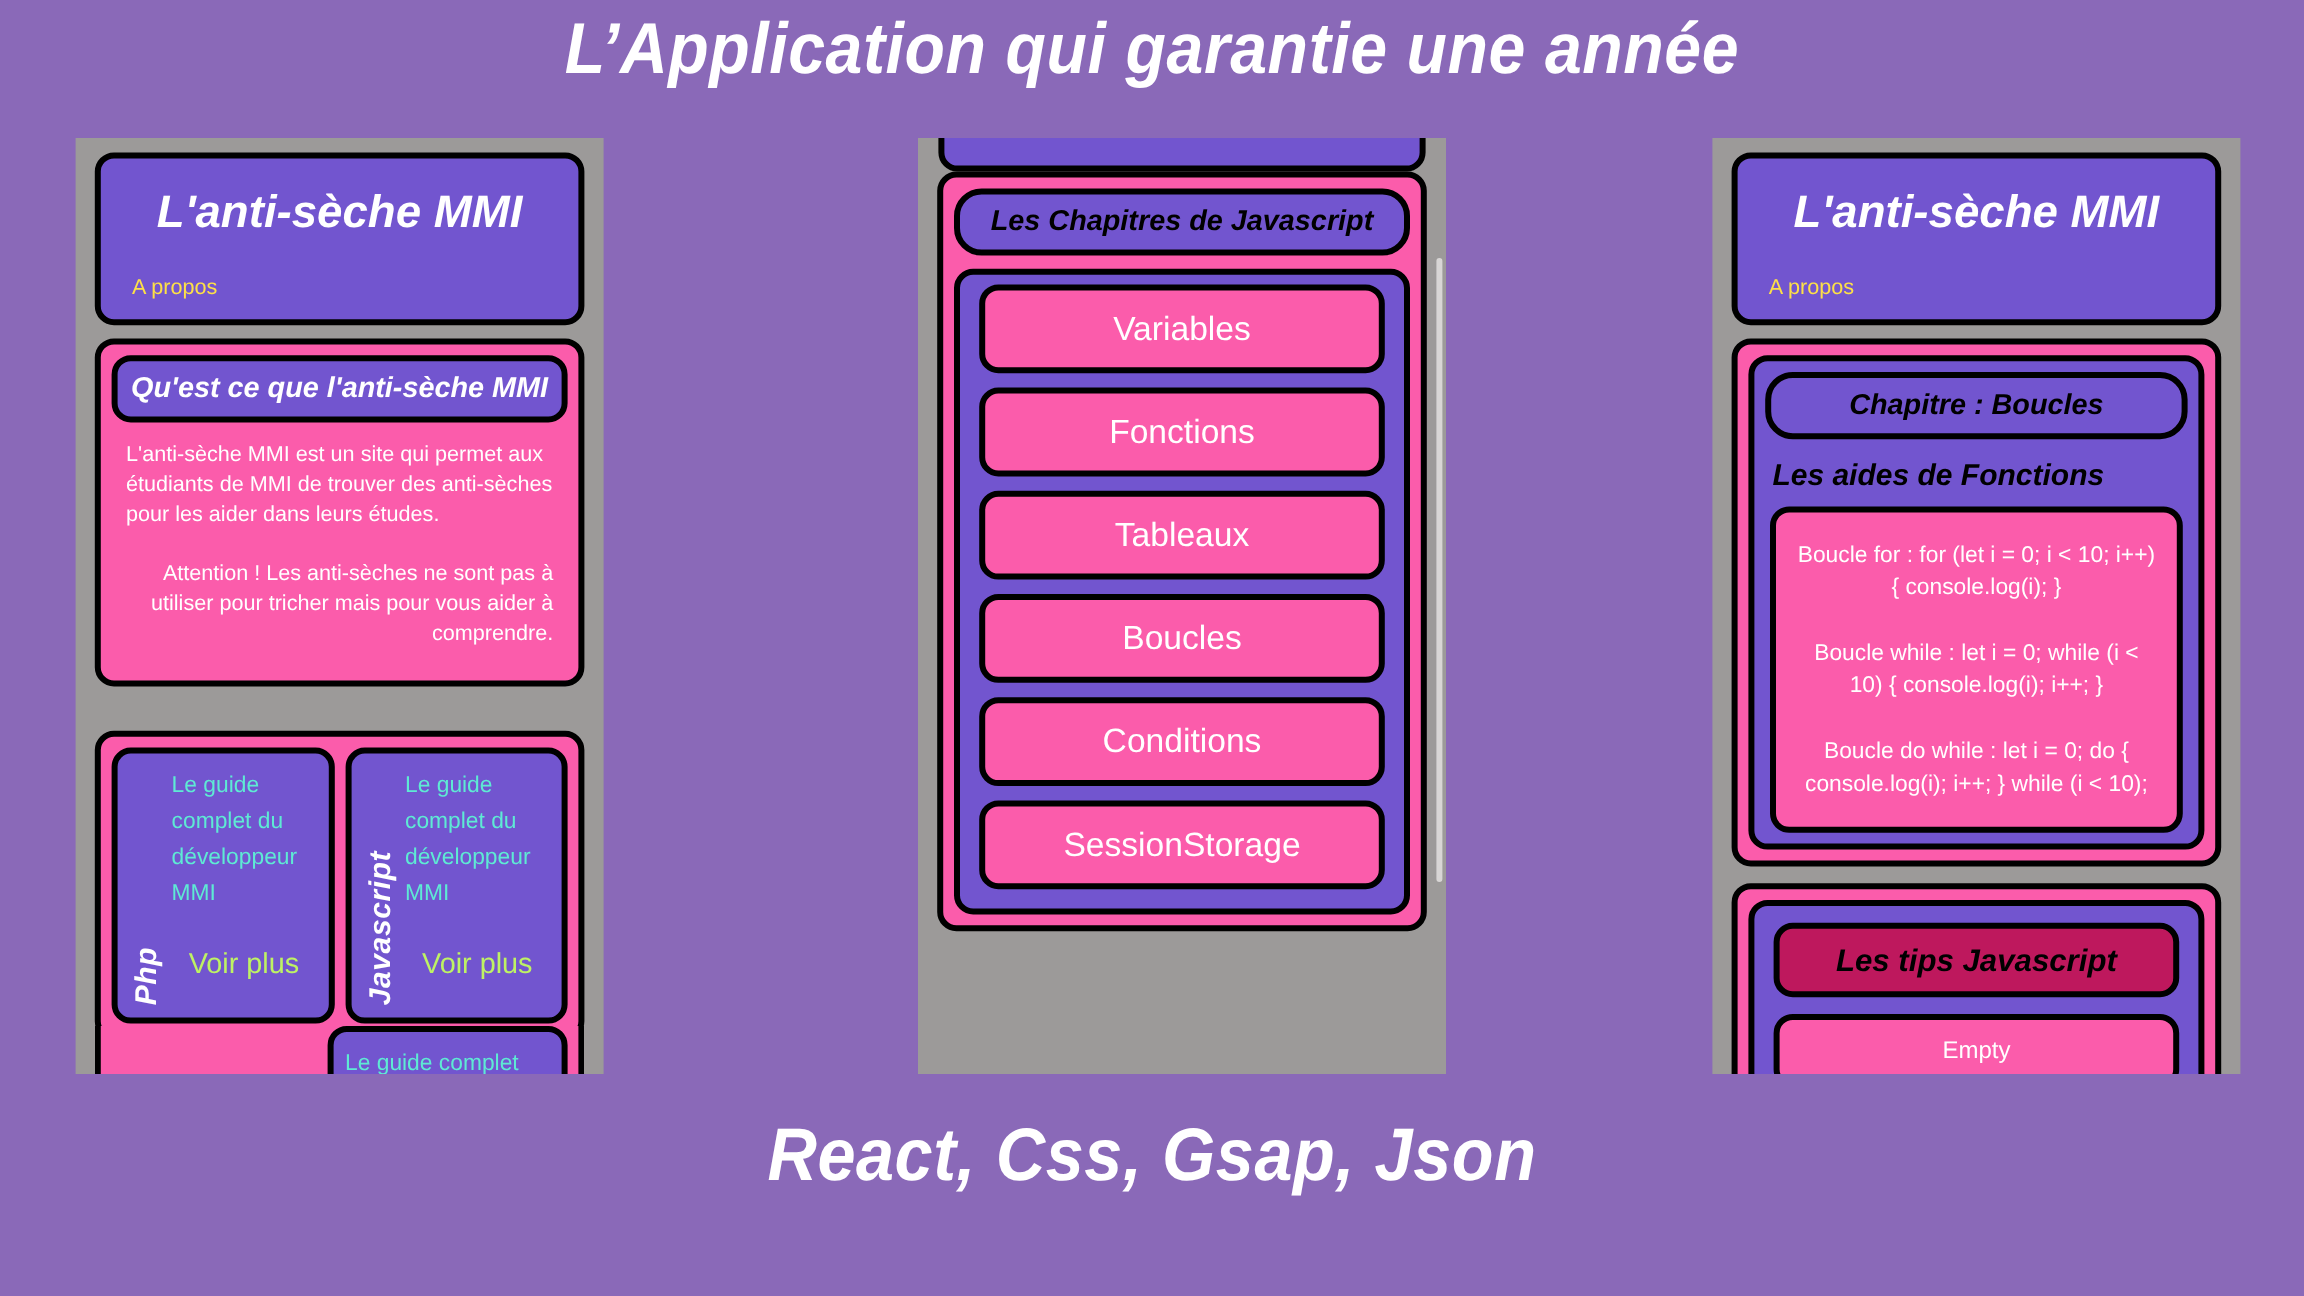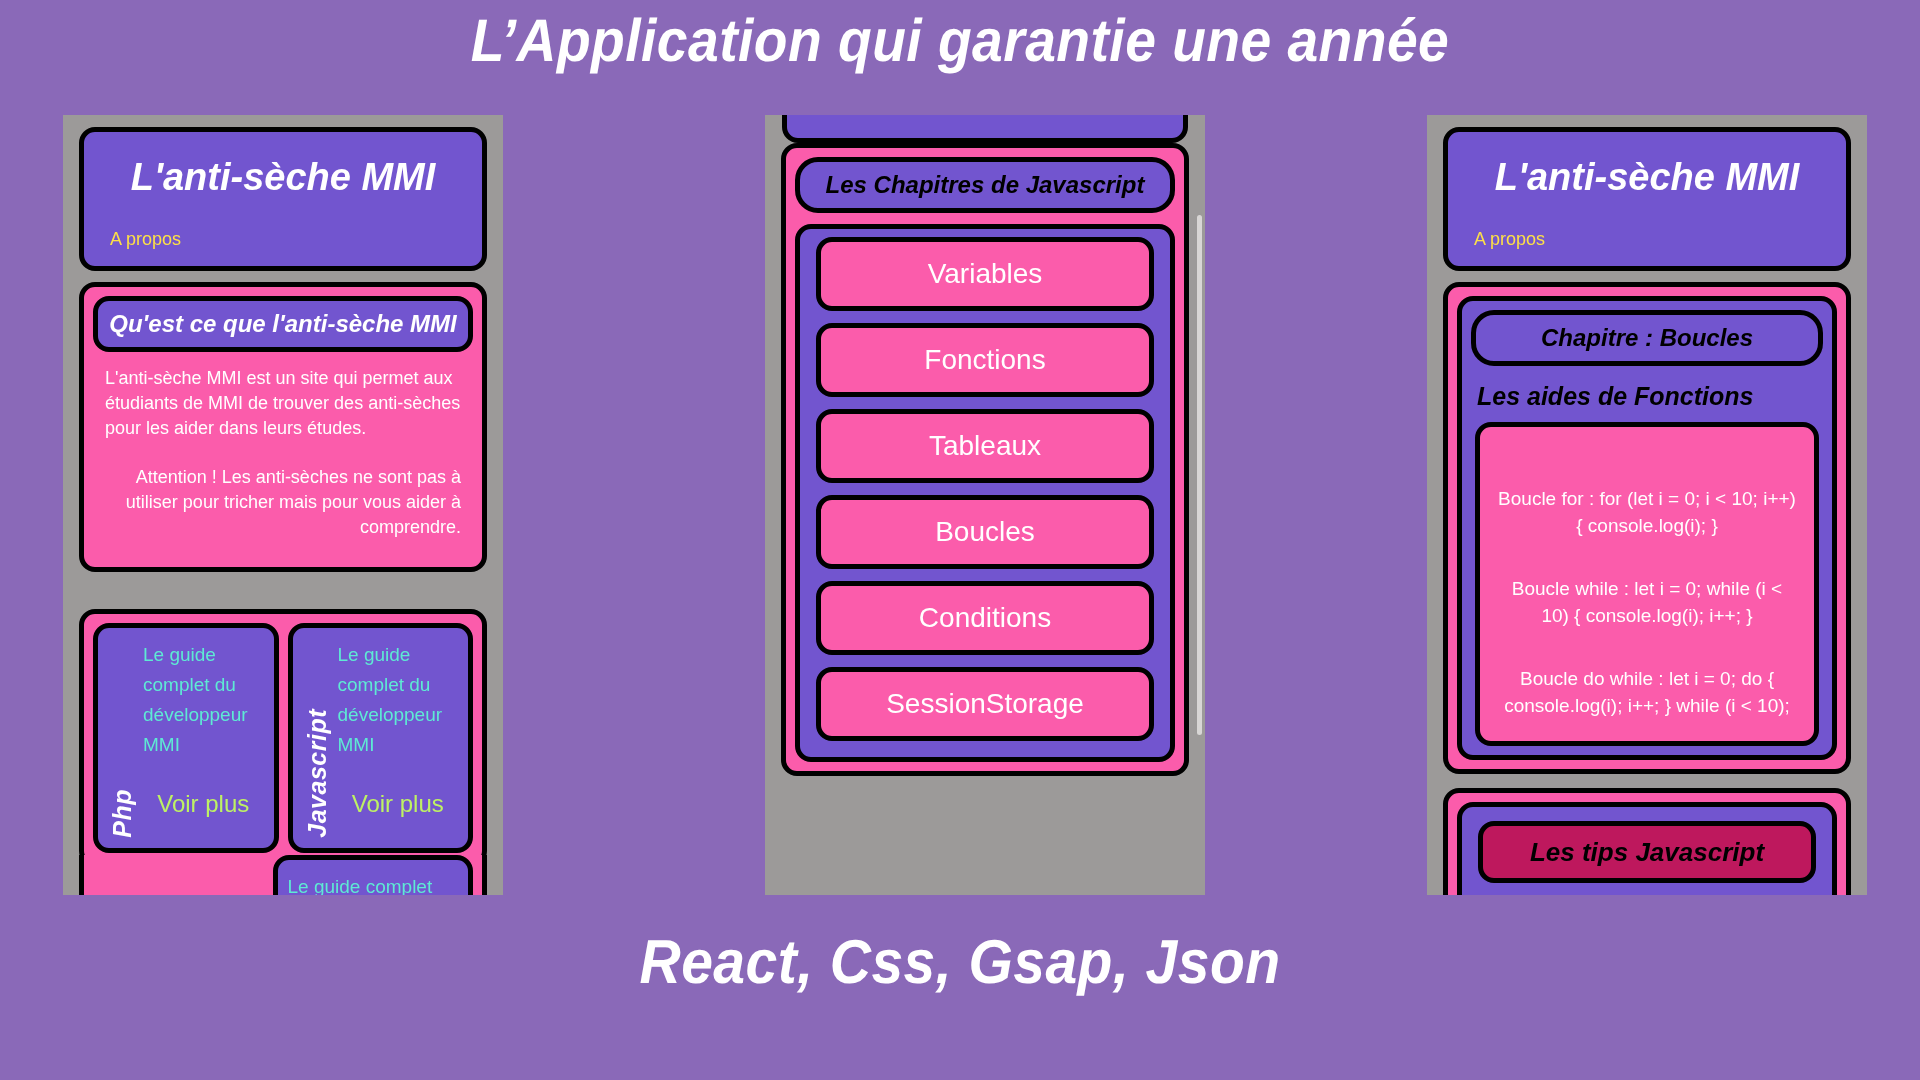--- a/index.html
+++ b/index.html
@@ -213,21 +213,20 @@
   .code-box {
     padding: 22px 18px;
     margin: 0 4px;
   }
   .code-line {
     color: #ffffff;
     font-size: 19px;
     line-height: 27px;
     text-align: center;
     margin-bottom: 28px;
-    margin-top: 36px;
   }
   .code-line:last-child { margin-bottom: 0; }
 
   .tips-wrap {
     padding: 9px;
     margin-top: 14px;
   }
   .tips-title {
     color: #000000;
     font-size: 26px;

